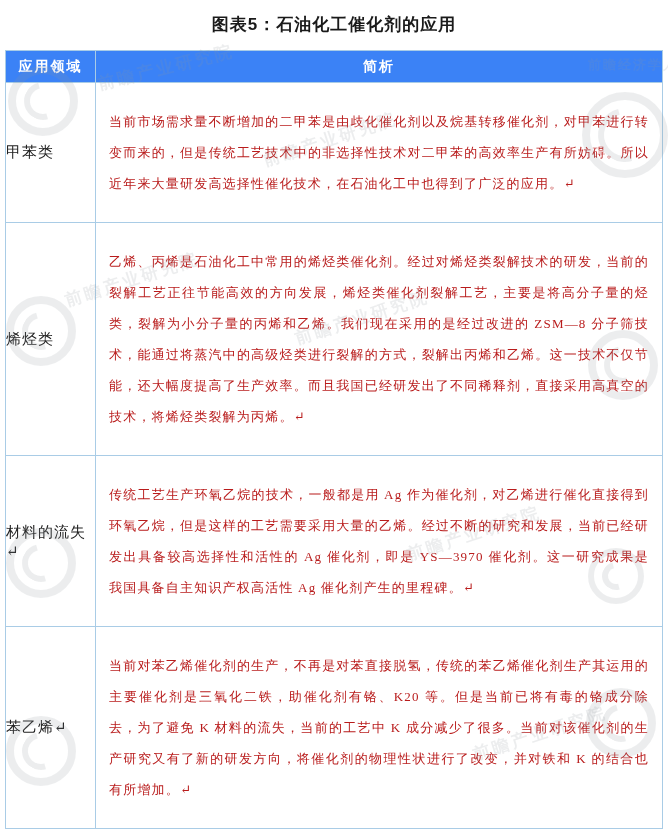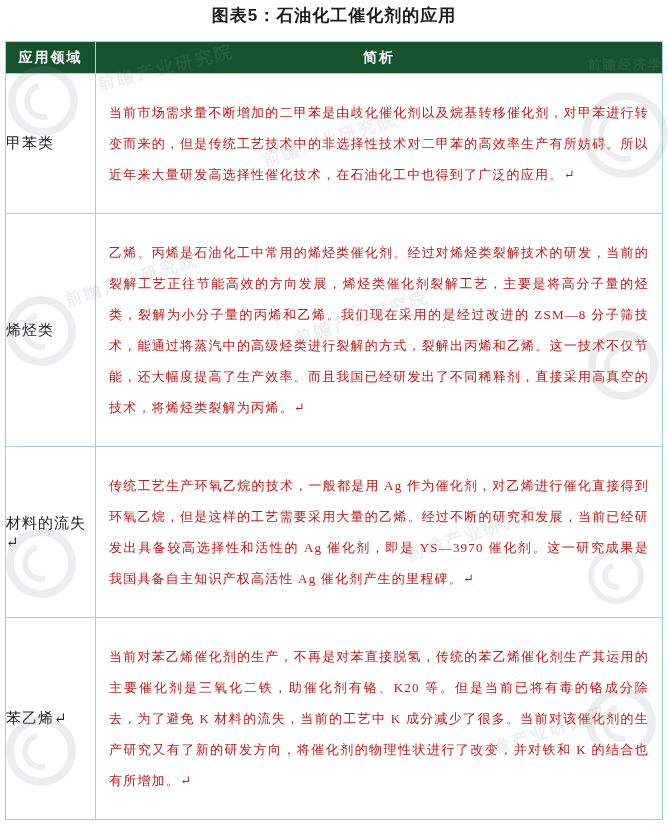--- a/index.html
+++ b/index.html
@@ -14,35 +14,35 @@
     background: #ffffff;
     overflow: hidden;
   }
 
   .title {
     font-family: "Liberation Sans", "DejaVu Sans", sans-serif;
     font-size: 17px;
     font-weight: 700;
     color: #1a1a1a;
     text-align: center;
-    padding-top: 4px;
+    padding-top: 13px;
     letter-spacing: 1px;
   }
 
   table.tbl {
     width: 658px;
     margin: 14px auto 0 auto;
     border-collapse: collapse;
     table-layout: fixed;
   }
   table.tbl th, table.tbl td {
     border: 1px solid #a9cce6;
   }
   table.tbl th {
-    background: #14532d;
+    background: #3b82f6;
     color: #ffffff;
     font-family: "Liberation Sans", "DejaVu Sans", sans-serif;
     font-size: 14px;
     font-weight: 700;
     height: 32px;
     text-align: center;
     letter-spacing: 2px;
   }
   .col-field { width: 90px; }
 

